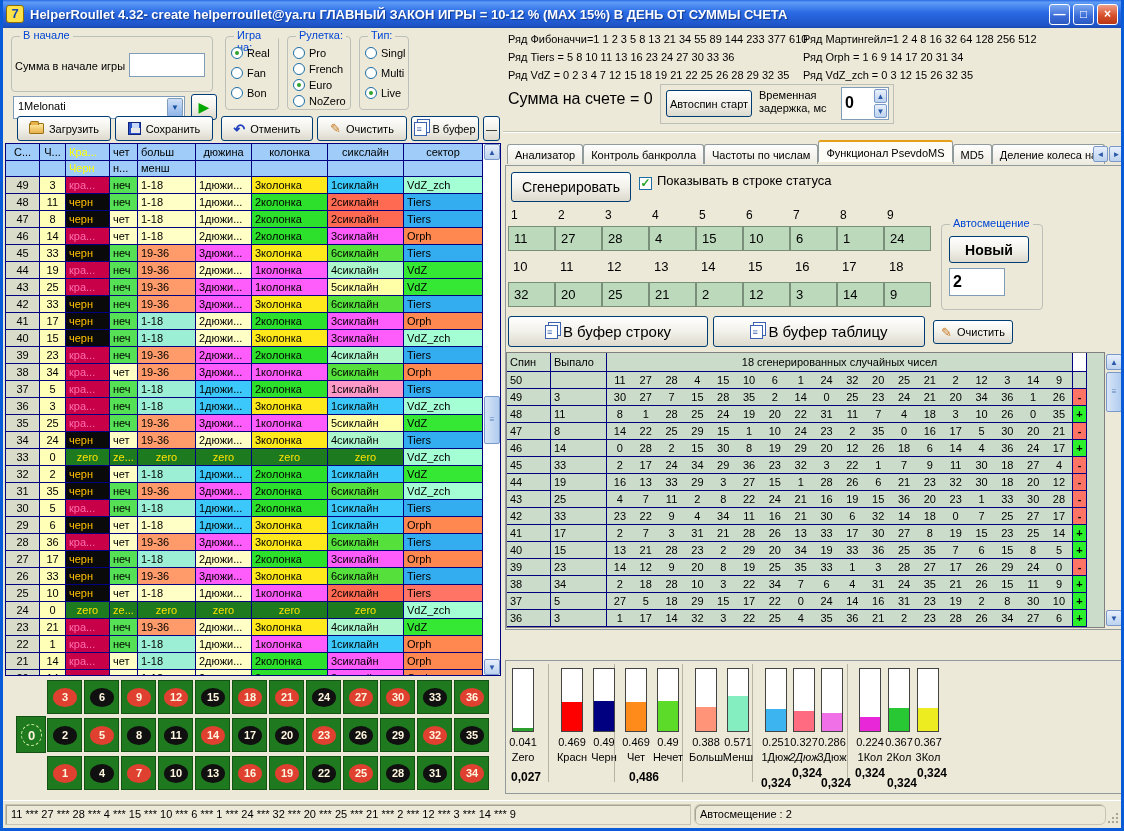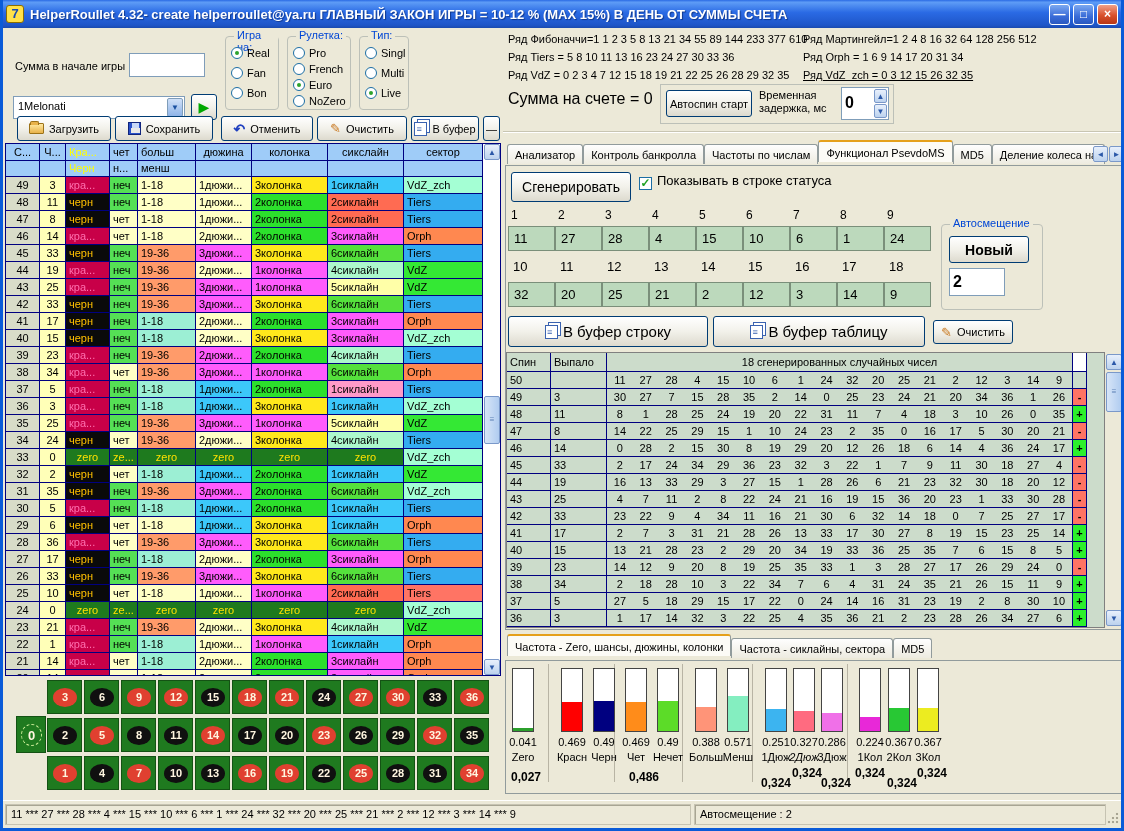--- a/index.html
+++ b/index.html
@@ -90,20 +90,23 @@
 <div id="win">
 
   <div class="titlebar">
     <span class="appicon">7</span>
     <span class="title">HelperRoullet 4.32- create helperroullet@ya.ru ГЛАВНЫЙ ЗАКОН ИГРЫ = 10-12 % (МАХ 15%) В ДЕНЬ ОТ СУММЫ СЧЕТА</span>
     <span class="winbtn">—</span>
     <span class="winbtn">□</span>
     <span class="winbtn close">×</span>
   </div>
 
+  <div class="group" style="left:8px;top:36px;width:202px;height:56px;">
+    <span class="gcap">В начале</span>
+  </div>
   <span class="lbl" style="left:12px;top:60px;">Сумма в начале игры</span>
   <input class="inp" style="left: 126px; top: 53px; width: 76px; height: 24px;" value="">
 
   <div class="combo" style="left:10px;top:96px;width:172px;height:23px;">
     <span>1Melonati</span>
     <span class="comboarrow">▼</span>
   </div>
   <div class="btn" style="left:188px;top:94px;width:26px;height:26px;">
     <span class="icon playic">▶</span>
   </div>
@@ -625,21 +628,21 @@
         <div class="bnum" style="background: rgb(224, 64, 48);">34</div>
       </div>
     </div>
 
   <div id="series">
       <div class="series" style="left: 505px; top: 33px;">Ряд Фибоначчи=1 1 2 3 5 8 13 21 34 55 89 144 233 377 610</div>
       <div class="series" style="left: 505px; top: 51px;">Ряд Tiers = 5 8 10 11 13 16 23 24 27 30 33 36</div>
       <div class="series" style="left: 505px; top: 69px;">Ряд VdZ = 0 2 3 4 7 12 15 18 19 21 22 25 26 28 29 32 35</div>
       <div class="series" style="left: 800px; top: 33px;">Ряд Мартингейл=1 2 4 8 16 32 64 128 256 512</div>
       <div class="series" style="left: 800px; top: 51px;">Ряд Orph = 1 6 9 14 17 20 31 34</div>
-      <div class="series" style="left: 800px; top: 69px; text-decoration: underline;">Ряд VdZ_zch = 0 3 12 15 26 32 35</div>
+      <div class="series" style="left: 800px; top: 69px;">Ряд VdZ_zch = 0 3 12 15 26 32 35</div>
     </div>
   <span class="bigsum" style="left:505px;top:90px;">Сумма на счете = 0</span>
   <div style="position:absolute;left:657px;top:84px;width:234px;height:40px;border:1px solid #BCC0B8;"></div>
   <div class="btn" style="left:663px;top:90px;width:86px;height:27px;">Автоспин старт</div>
   <span class="lbl" style="left:756px;top:89px;">Временная</span>
   <span class="lbl" style="left:756px;top:102px;">задержка, мс</span>
   <div class="inp" style="left:838px;top:87px;width:48px;height:33px;font-size:16px;font-weight:bold;line-height:28px;">0</div>
   <div class="sbtn" style="left:871px;top:89px;width:13px;height:14px;line-height:13px;">▲</div>
   <div class="sbtn" style="left:871px;top:104px;width:13px;height:14px;line-height:13px;">▼</div>
   <div style="position:absolute;left:500px;top:131px;width:624px;height:2px;border-top:1px solid #C8C5B2;border-bottom:1px solid #fff;"></div>
@@ -1092,21 +1095,20 @@
           <span>27</span>
           <span>6</span>
         </div>
         <div class="stcell" style="width: 14px; text-align: center; font-weight: bold; background: rgb(44, 240, 44);">+</div>
       </div>
     </div>
   <div class="sbtn" style="left:1103px;top:354px;width:16px;height:16px;line-height:15px;">▲</div>
   <div class="thumb" style="left:1103px;top:372px;width:16px;height:40px;line-height:38px;">≡</div>
   <div class="sbtn" style="left:1103px;top:610px;width:16px;height:16px;line-height:15px;">▼</div>
 
-  <div id="freq-tabs" style="position:absolute;left:504px;top:636px;white-space:nowrap;"><span class="tab active">Частота - Zero, шансы, дюжины, колонки</span><span class="tab">Частота - сиклайны, сектора</span><span class="tab">MD5</span></div>
   <div style="position:absolute;left:502px;top:660px;width:620px;height:134px;border:1px solid #919B9C;background:#ECE9D8;"></div>
   <div id="freq-bars">
       <div class="vsep" style="left: 545px; top: 664px; height: 118px;"></div>
       <div class="vsep" style="left: 611px; top: 664px; height: 118px;"></div>
       <div class="vsep" style="left: 679px; top: 664px; height: 118px;"></div>
       <div class="vsep" style="left: 749px; top: 664px; height: 118px;"></div>
       <div class="vsep" style="left: 844px; top: 664px; height: 118px;"></div>
       <div class="freqbar" style="left: 509px; top: 668px; height: 64px;">
         <div class="freqfill" style="height: 5%; background: rgb(44, 160, 44);"></div>
       </div>
@@ -1177,19 +1179,19 @@
       <div class="fagg" style="left: 758px; top: 776px;">0,324</div>
       <div class="fagg" style="left: 789px; top: 766px;">0,324</div>
       <div class="fagg" style="left: 818px; top: 776px;">0,324</div>
       <div class="fagg" style="left: 852px; top: 766px;">0,324</div>
       <div class="fagg" style="left: 884px; top: 776px;">0,324</div>
       <div class="fagg" style="left: 914px; top: 766px;">0,324</div>
     </div>
 
   <div id="statusbar">
     <div class="stpane" style="left:2px;width:686px;">11 *** 27 *** 28 *** 4 *** 15 *** 10 *** 6 *** 1 *** 24 *** 32 *** 20 *** 25 *** 21 *** 2 *** 12 *** 3 *** 14 *** 9</div>
-    <div class="stpane" style="left:691px;width:412px;">Автосмещение : 2</div>
+    <div class="stpane" style="left:691px;width:412px;border-radius:6px;">Автосмещение : 2</div>
     <div class="grip"></div>
   </div>
 <div class="bzero">
       <span>0</span>
     </div>
   </div>
 
 </body></html>

